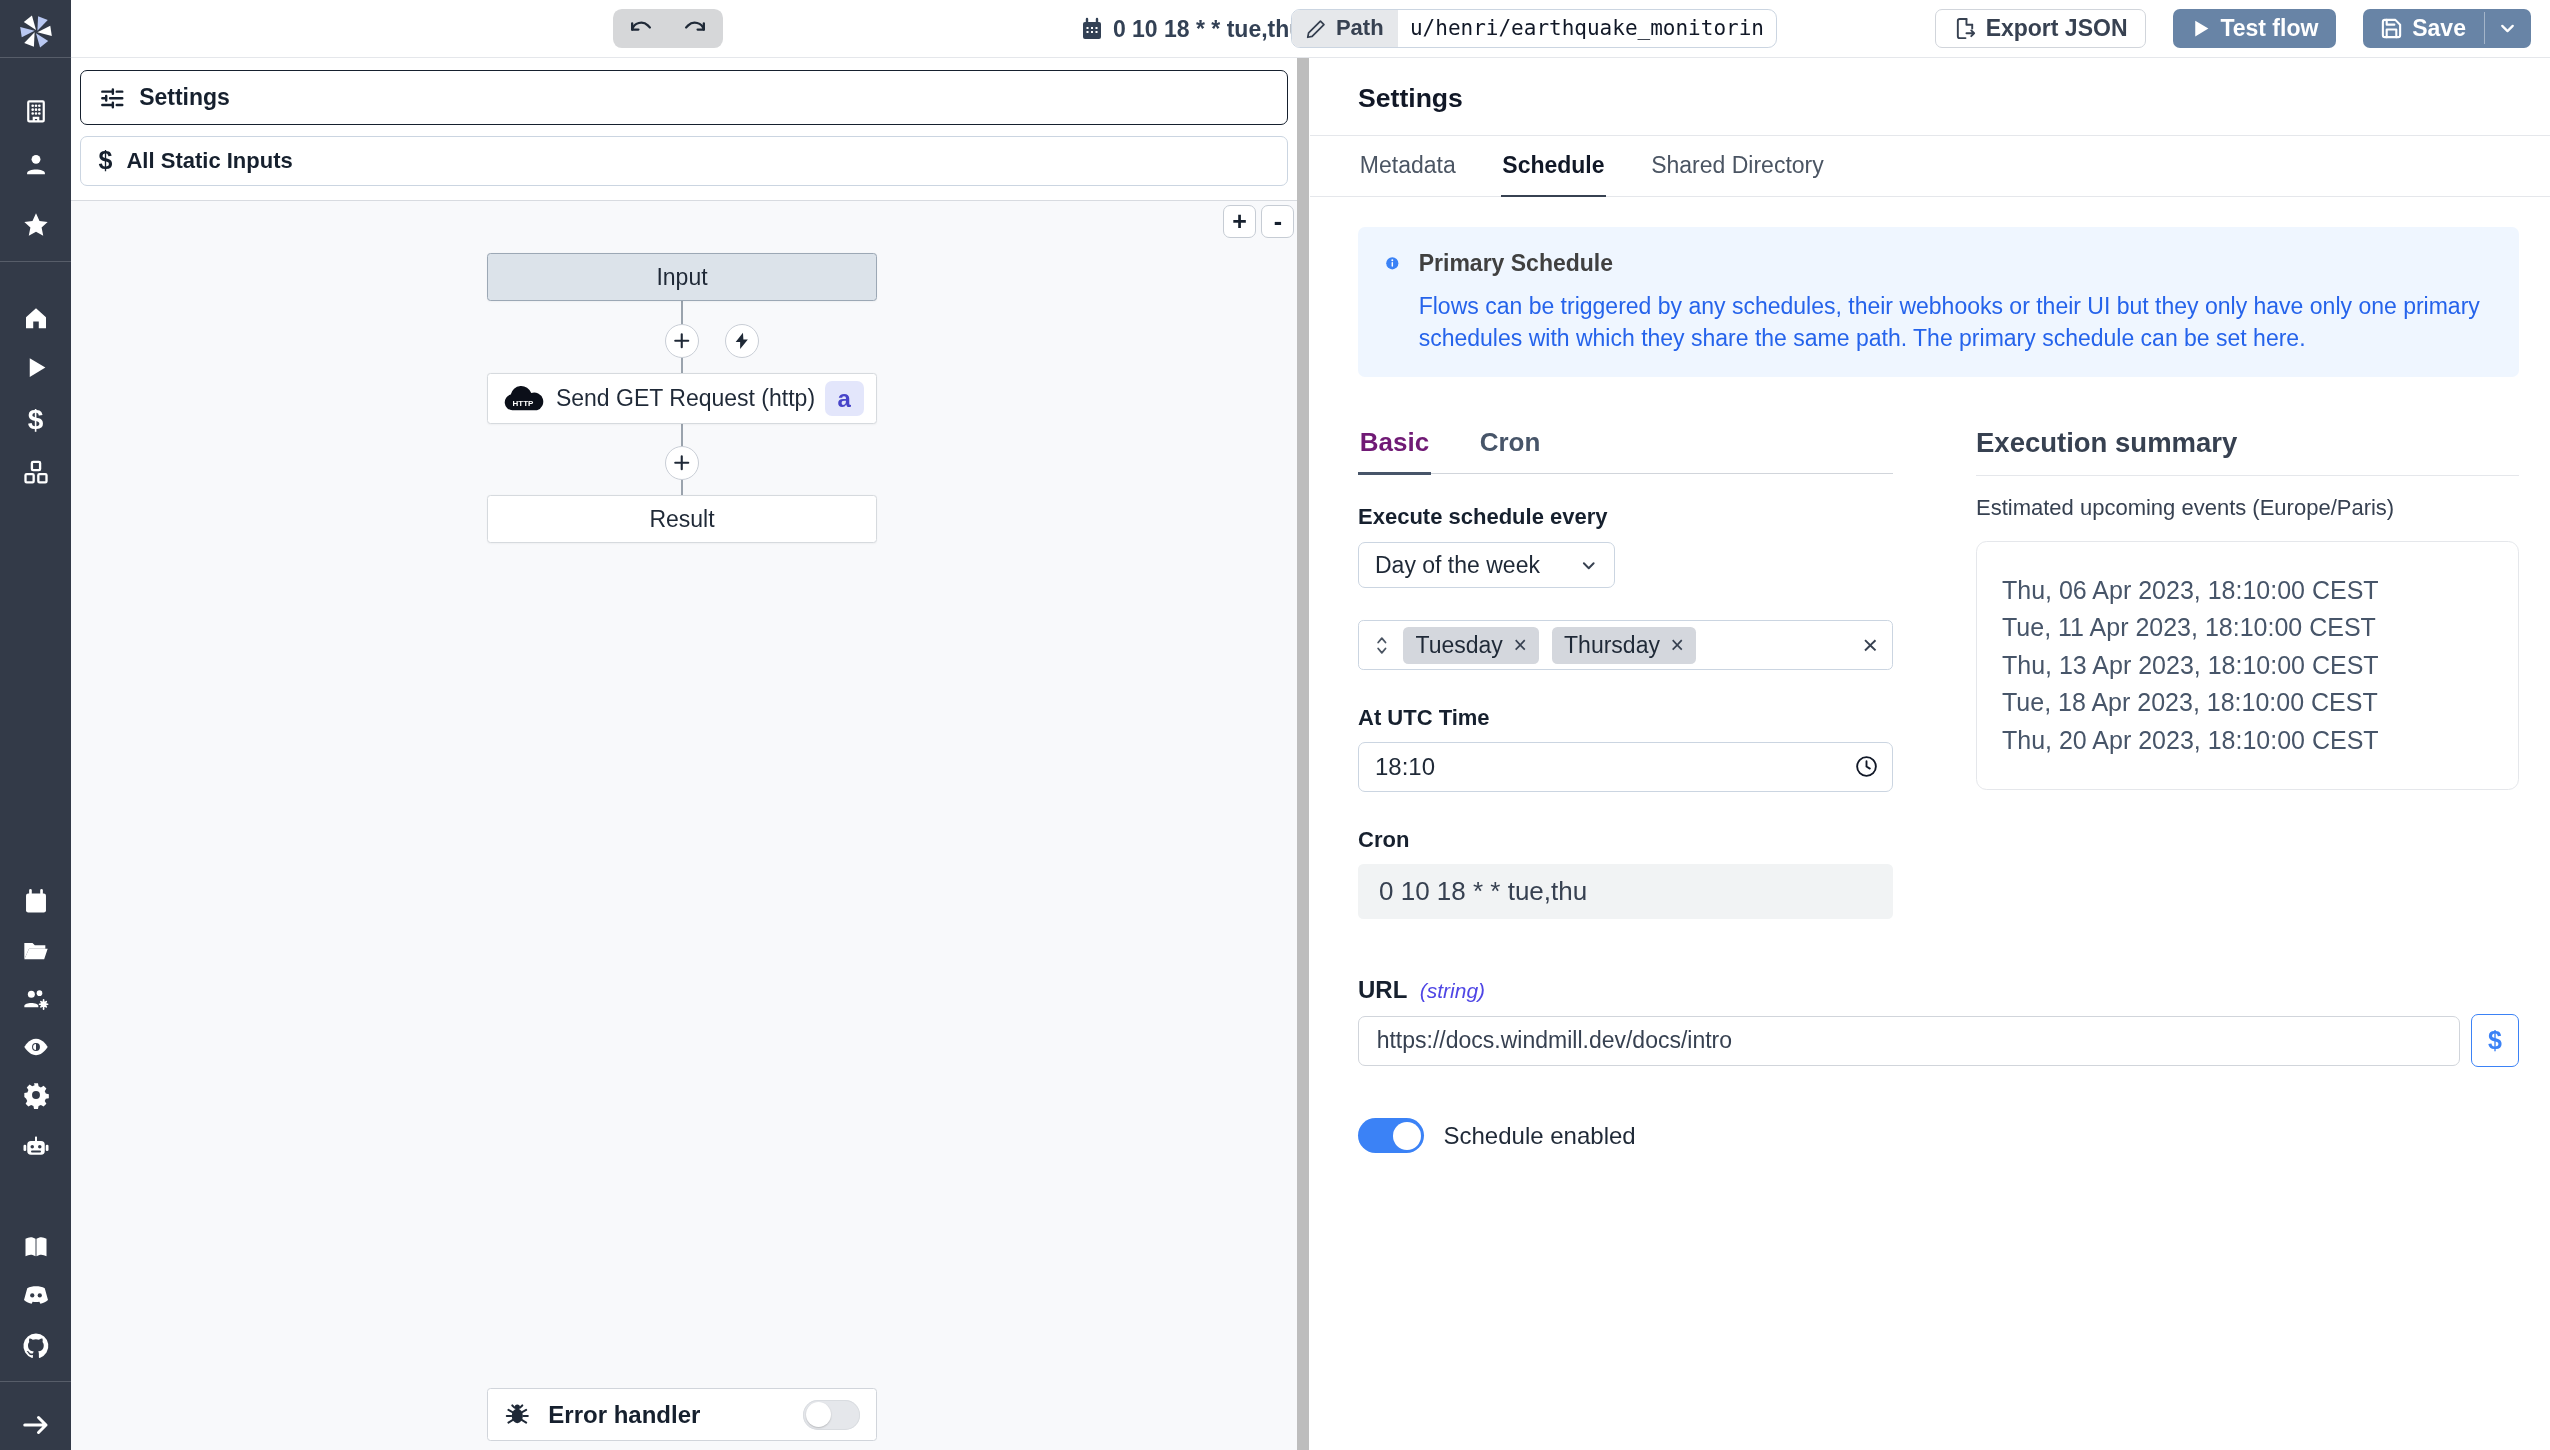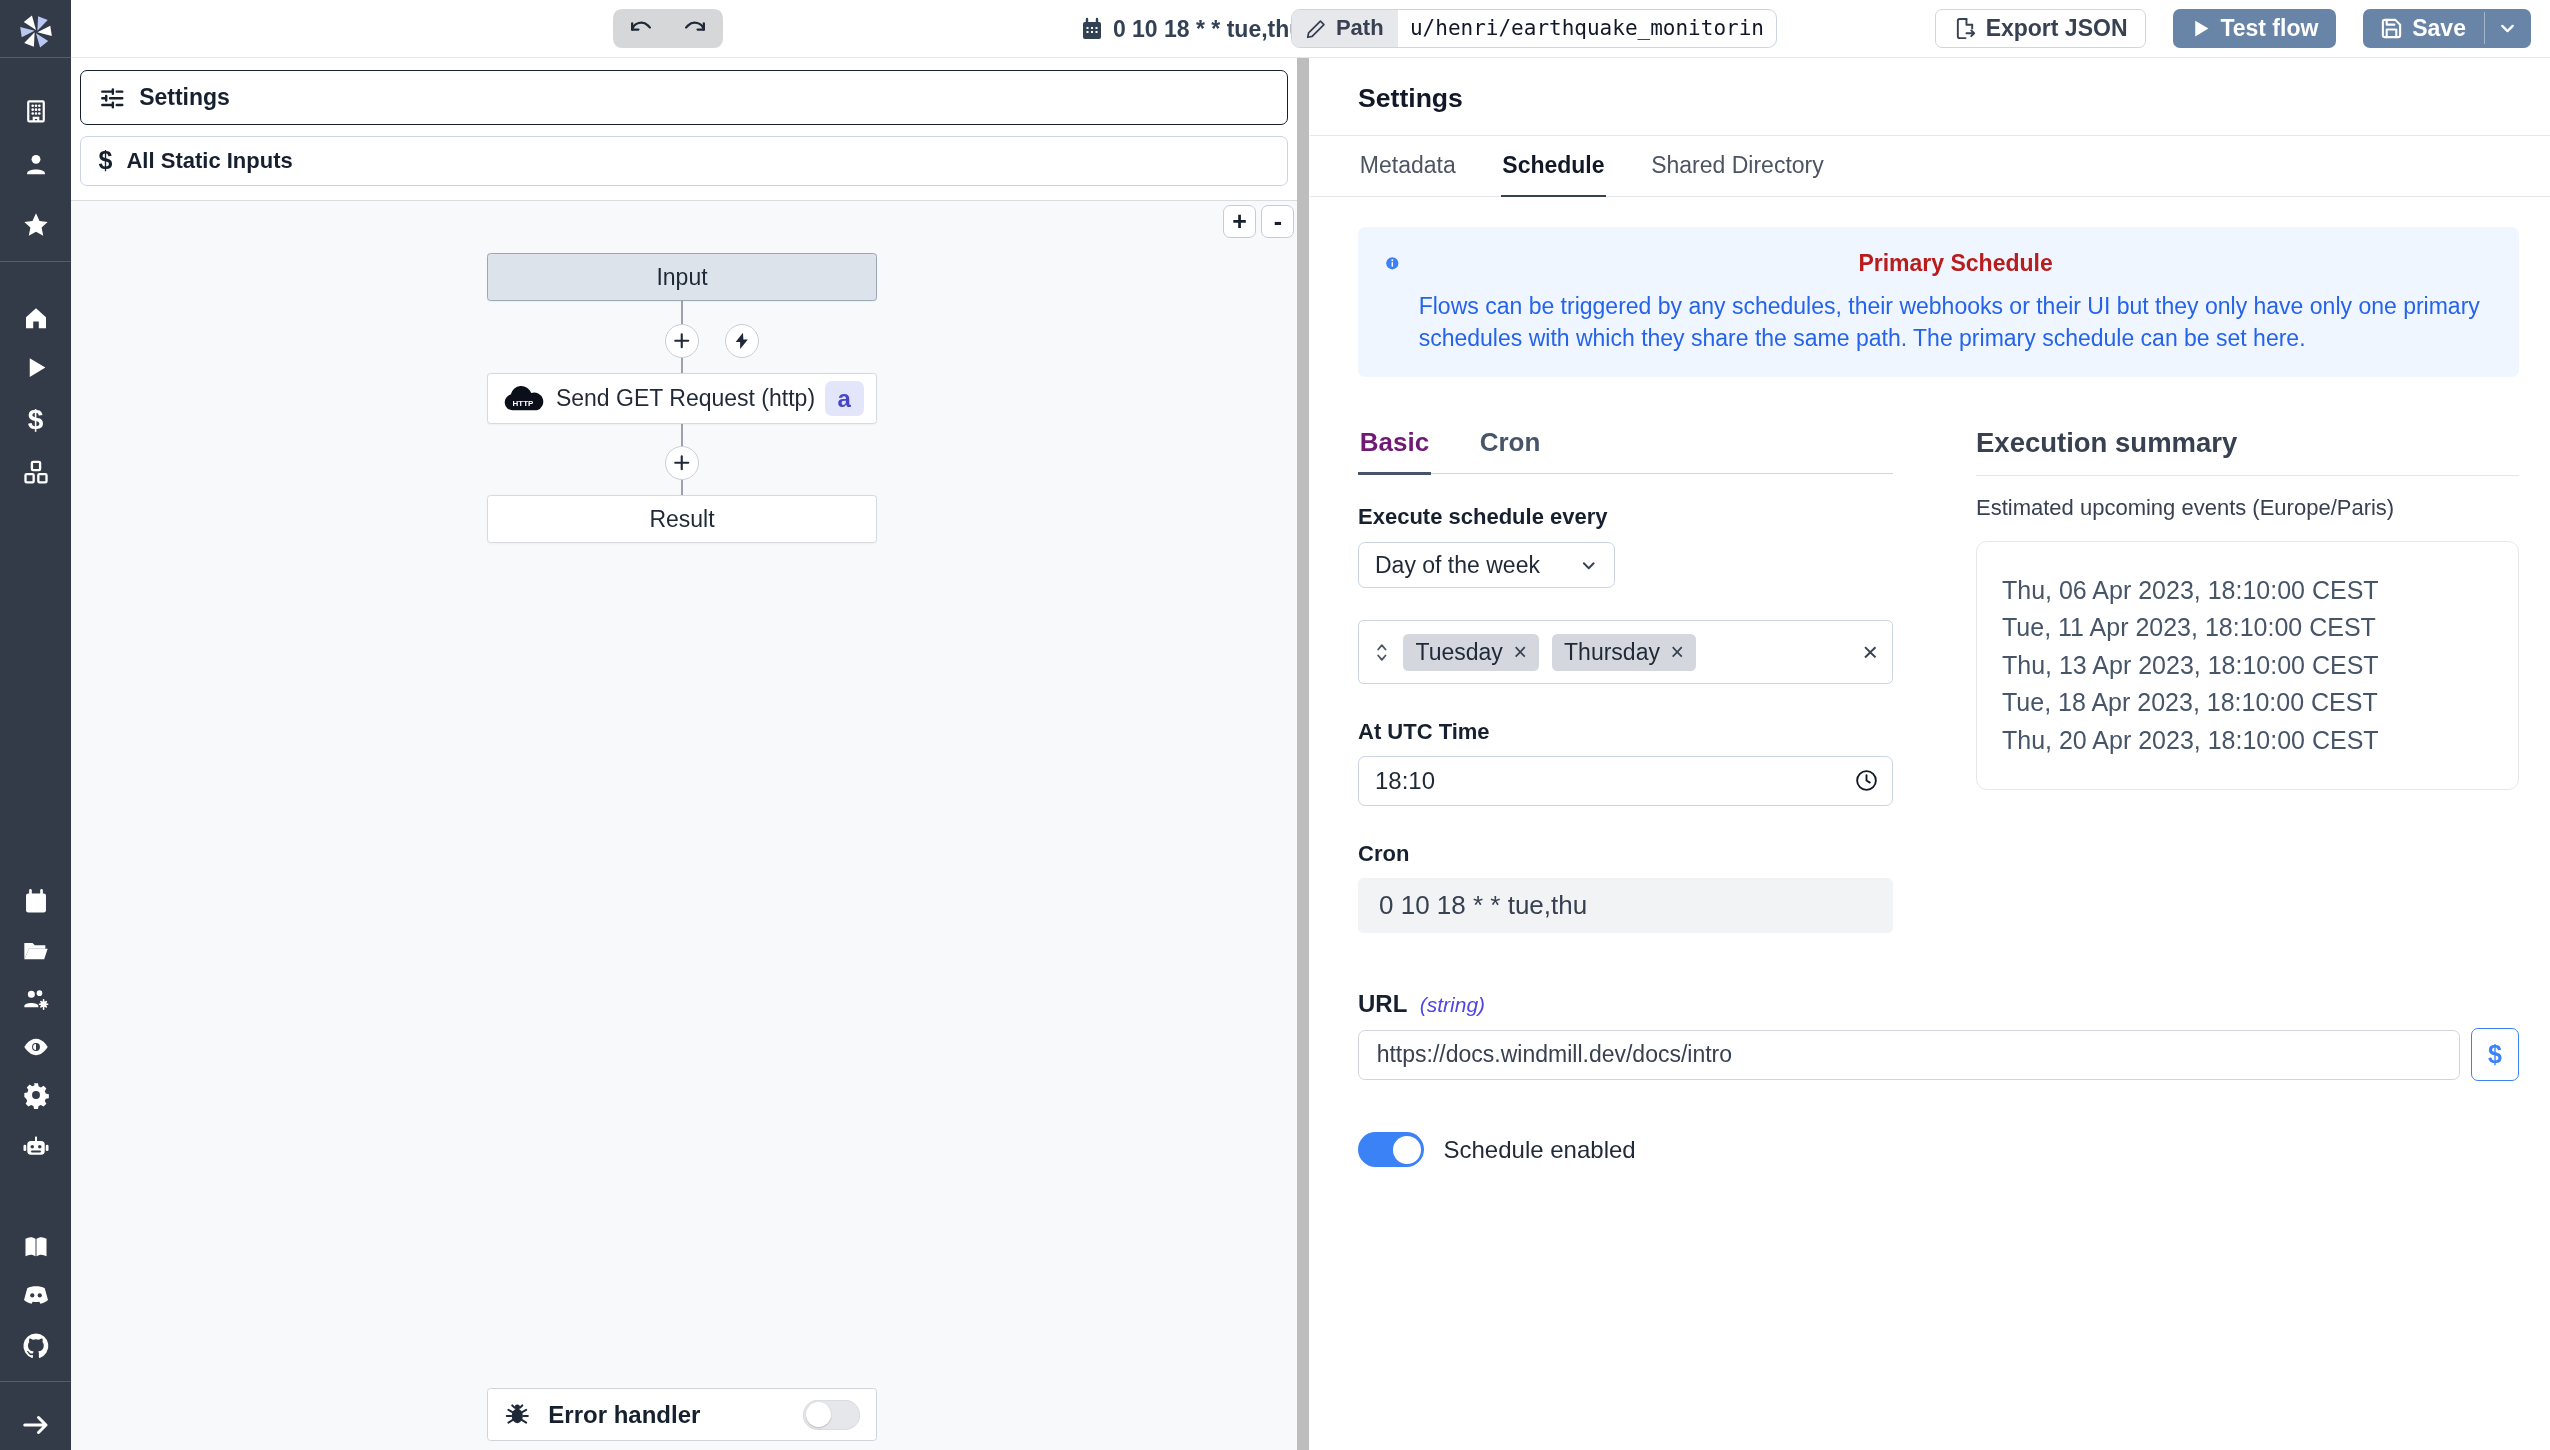--- a/index.html
+++ b/index.html
@@ -64,37 +64,37 @@
   
   .right-panel { position:absolute; left:1310px; top:58px; width:1241px; height:1392px; background:#fff; overflow:hidden; }
   .rp-header { padding:25px 32px 21px 48px; border-bottom:0.9px solid #e5e7eb; }
   .rp-title { font-size:26.6px; font-weight:700; color:#111827; }
   .rp-tabs { display:flex; gap:43px; padding:0 36px 0 48px; border-bottom:0.9px solid #e5e7eb; }
   .rp-tab { font-size:23px; color:#4b5563; padding:16px 1.8px; cursor:pointer; }
   .rp-tab.active { color:#111827; font-weight:600; border-bottom:2.7px solid #374151; margin-bottom:-0.9px; }
   .rp-body { padding:0 32px 0 48px; }
 
   .info-box { margin-top:30px; background:#eff6ff; border-radius:7px; padding:23px 26.6px; display:flex; gap:19.5px; }
-  .info-box .info-title { font-size:23px; font-weight:600; color:#b91c1c;text-align:center; }
+  .info-box .info-title { font-size:23px; font-weight:600; color:#404040; }
   .info-box .info-text { font-size:23px; color:#2563eb; line-height:1.4; margin-top:12.4px; }
 
   .columns { display:flex; margin-top:50px; }
   .col-form { width:535px; }
   .col-summary { margin-left:83px; flex:1; max-width:545px; }
 
   .sched-tabs { border-bottom:0.9px solid #d1d5db; }
   .sched-tab { display:inline-block; font-size:26px; font-weight:700; color:#475569; padding:0 1.8px 14px; margin-right:43px; cursor:pointer; }
   .sched-tab.active { color:#701a75; border-bottom:3.5px solid #475569; margin-bottom:-1.8px;text-align:center; }
 
   .field-label { font-size:22px; font-weight:700; color:#16202e; }
   .mt34 { margin-top:30px; } .mt40 { margin-top:35px; } .mt12 { margin-top:10.6px; } .mt14 { margin-top:12.4px; }
 
   .select { width:257px; height:46px; border:0.9px solid #cbd5e1; border-radius:7px; display:flex; align-items:center; padding:0 16px; font-size:23px; color:#1f2937; cursor:pointer; background:#fff; }
   .select .sel-val { flex:1; }
-  .multiselect { margin-top:32px; height:64px; border:0.9px solid #cbd5e1; border-radius:5.3px; display:flex; align-items:center; padding:0 14px; gap:12.4px; background:#fff; }
+  .multiselect { margin-top:32px; height:50px; border:0.9px solid #cbd5e1; border-radius:5.3px; display:flex; align-items:center; padding:0 14px; gap:12.4px; background:#fff; }
   .chip { display:flex; align-items:center; gap:10.6px; background:#d4d7dd; border-radius:5.3px; padding:5.3px 12.4px; font-size:23px; color:#1f2937; }
   .chip .chip-x { color:#374151; cursor:pointer; font-size:23px; line-height:1; }
   .ms-clear { margin-left:auto; color:#374151; font-size:26.6px; cursor:pointer; line-height:1; }
 
   .time-input-wrap { position:relative; }
   .time-input { width:100%; height:50px; border:0.9px solid #cbd5e1; border-radius:7px; padding:0 50px 0 16px; font-size:24px; color:#1f2937; font-family:"Liberation Sans", sans-serif; outline:none; }
   .time-clock { position:absolute; right:14px; top:12.4px; color:#111827; }
 
   .cron-box { height:55px; background:#f1f3f4; border-radius:5.3px; display:flex; align-items:center; padding:0 21px; font-size:26px; color:#374151; }
 

